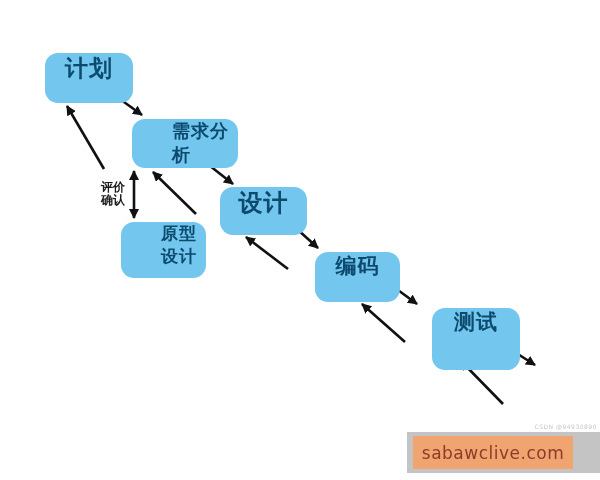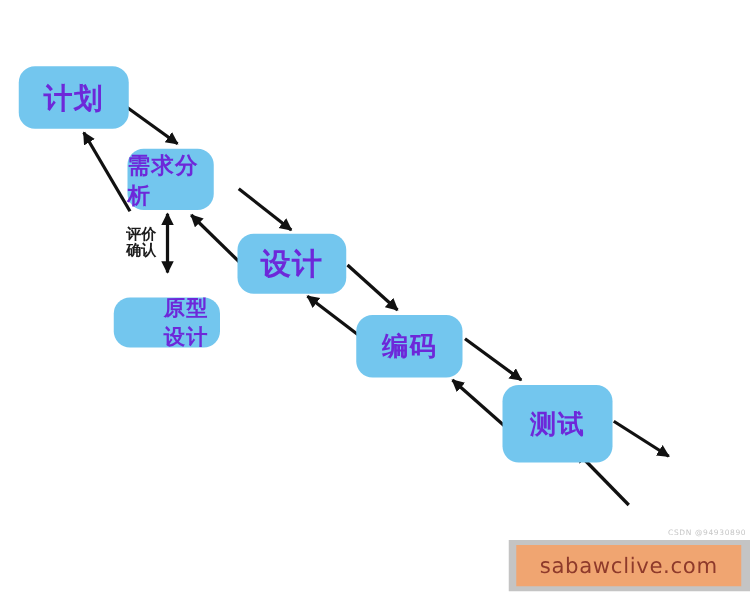--- a/index.html
+++ b/index.html
@@ -8,49 +8,50 @@
     width:600px;height:480px;
     background:#ffffff;
     overflow:hidden;
     font-family:"DejaVu Sans","Liberation Sans",sans-serif;
   }
   .arrow-layer{position:absolute;left:0;top:0;width:600px;height:480px;}
   .node{
     position:absolute;
     background:#73C6EE;
     border-radius:13px;
-    display:flex;align-items:center;justify-content:center;
-    color:#6d28d9;
+    display:flex;align-items:flex-start;justify-content:center;
+    color:#0c4a6e;
     font-weight:700;
     letter-spacing:1px;
     box-sizing:border-box;
+    margin-left:30px;
   }
   .node-plan        {left:15px;  top:53px;  width:88px; height:50px; font-size:23px;}
-  .node-requirements{left:102px; top:119px; width:69px; height:49px; font-size:18px;}
+  .node-requirements{left:102px; top:119px; width:106px; height:49px; font-size:18px;padding-left:40px;}
   .node-design      {left:190px; top:187px; width:87px; height:48px; font-size:24px;}
   .node-coding      {left:285px; top:252px; width:85px; height:50px; font-size:21px;}
   .node-testing     {left:402px; top:308px; width:88px; height:62px; font-size:21px;}
   .node-maintenance {left:503px; top:368px; width:89px; height:48px; font-size:17px;}
-  .node-prototype   {left:91px;  top:238px; width:85px; height:40px; font-size:17px;padding-left:40px;}
+  .node-prototype   {left:91px;  top:222px; width:85px; height:56px; font-size:17px;padding-left:40px;}
   .feedback-label{
     position:absolute;left:101px;top:181px;
     display:flex;flex-direction:column;
     font-size:12px;font-weight:700;color:#1c1c1c;line-height:13px;
   }
   .csdn-watermark{
     position:absolute;right:3px;top:423px;
     font-size:6px;color:#c6c6c6;letter-spacing:0.5px;
   }
   .banner-frame{
     position:absolute;left:407px;top:432px;width:193px;height:41px;
     background:#C4C4C4;
     box-sizing:border-box;
   }
   .banner-inner{
-    position:absolute;left:6px;top:4px;width:180px;height:33px;
+    position:absolute;left:6px;top:4px;width:160px;height:33px;
     background:#F0A571;
     display:flex;align-items:center;justify-content:center;
   }
   .banner-inner span{
     font-size:17px;color:#8E3A2B;letter-spacing:0.5px;
   }
 </style>
 </head>
 <body>
 

